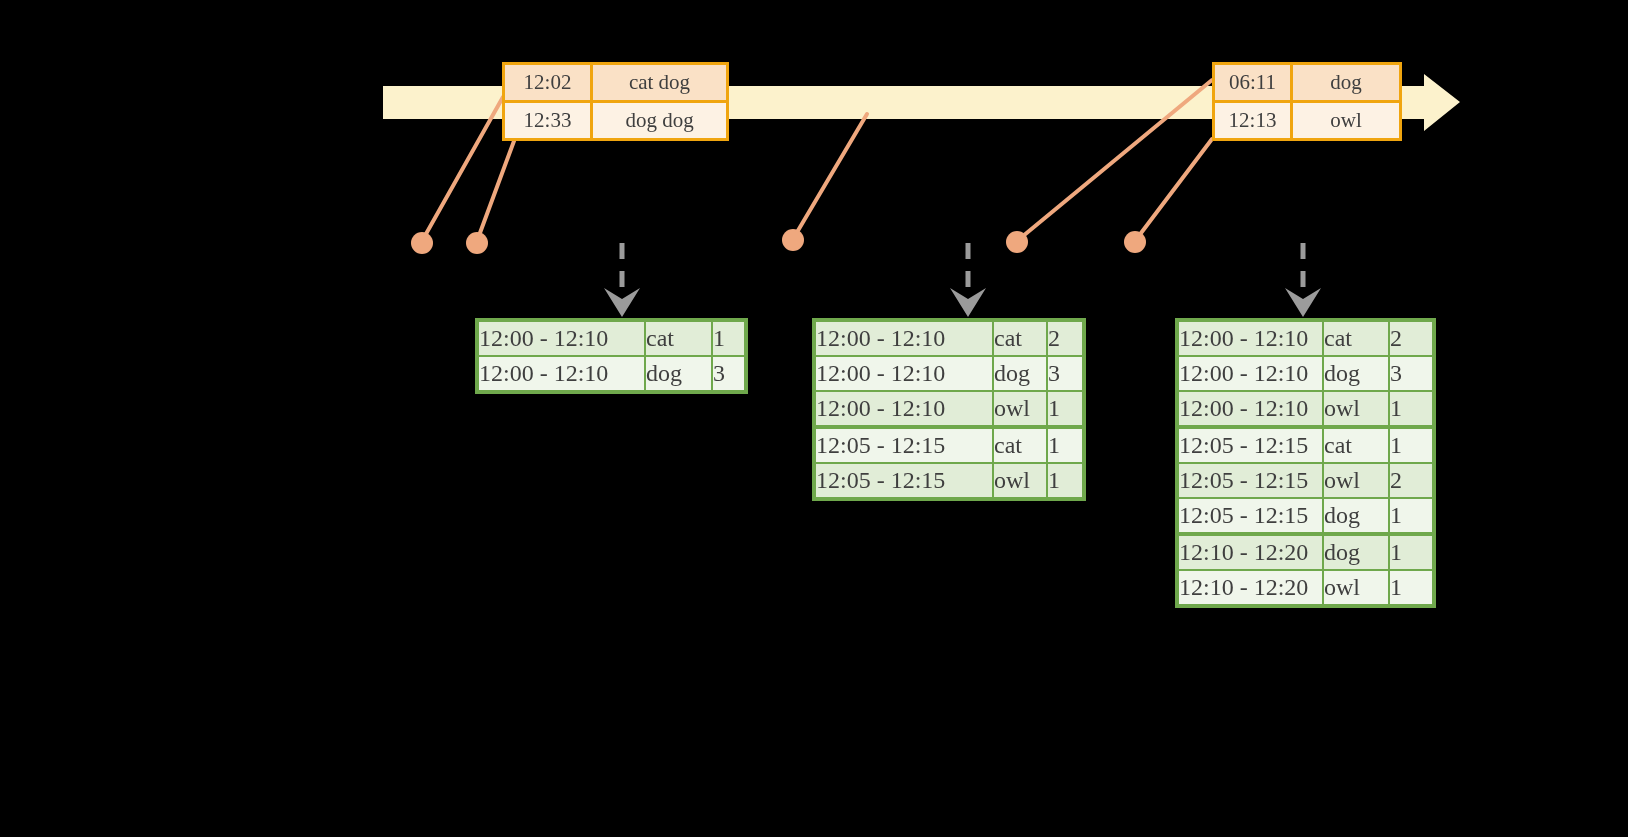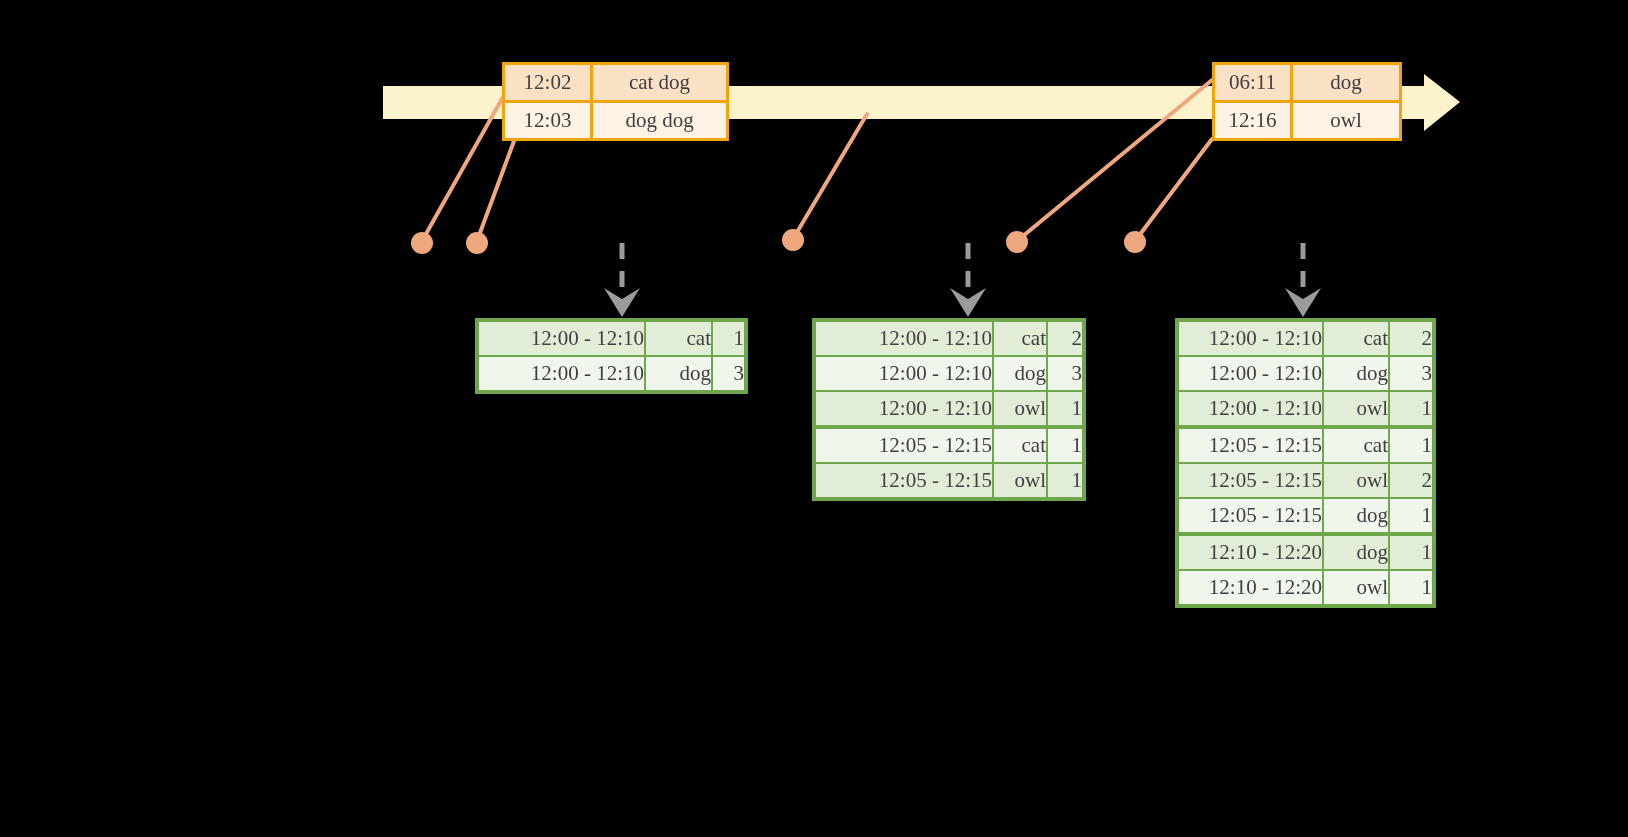--- a/index.html
+++ b/index.html
@@ -47,21 +47,21 @@
     background:var(--result_border,#6fa84c);
   }
   .result-row{display:grid;}
   .result-row + .result-row{border-top:2px solid var(--result_border,#6fa84c);}
   .result-row.group-start{border-top:4px solid var(--result_border,#6fa84c);}
   .t1 .result-row{grid-template-columns:165px 67px 1fr;}
   .t2 .result-row{grid-template-columns:176px 54px 1fr;}
   .t3 .result-row{grid-template-columns:143px 66px 1fr;}
   .result-row .cell{
     height:33px;line-height:33px;
-    text-align:right;font-size:21px;
+    text-align:left;font-size:24px;
     white-space:nowrap;overflow:hidden;
   }
   .result-row .cell + .cell{border-left:2px solid var(--result_border,#6fa84c);}
   .result-row:nth-child(odd) .cell{background:var(--result_row_dark,#e1edd7);}
   .result-row:nth-child(even) .cell{background:var(--result_row_light,#f0f6eb);}
 </style>
 </head>
 <body>
 
 <div class="canvas">
@@ -95,33 +95,33 @@
       <polygon class="trigger-head" points="1285,288 1303,317 1321,288 1303,299"></polygon>
     </g>
   </svg>
 
   <div class="event-table e1" style="left:502px;top:62px;width:221px">
     <div class="event-row">
       <div class="cell">12:02</div>
       <div class="cell">cat dog</div>
     </div>
     <div class="event-row">
-      <div class="cell">12:03</div>
+      <div class="cell">12:33</div>
       <div class="cell">dog dog</div>
     </div>
   </div>
 
 
   <div class="event-table e3" style="left:1212px;top:62px;width:184px">
     <div class="event-row">
       <div class="cell">06:11</div>
       <div class="cell">dog</div>
     </div>
     <div class="event-row">
-      <div class="cell">12:16</div>
+      <div class="cell">12:13</div>
       <div class="cell">owl</div>
     </div>
   </div>
 
   <div class="result-table t1" style="left:475px;top:318px;width:265px">
     <div class="result-row">
       <div class="cell">12:00 - 12:10</div>
       <div class="cell">cat</div>
       <div class="cell">1</div>
     </div>

